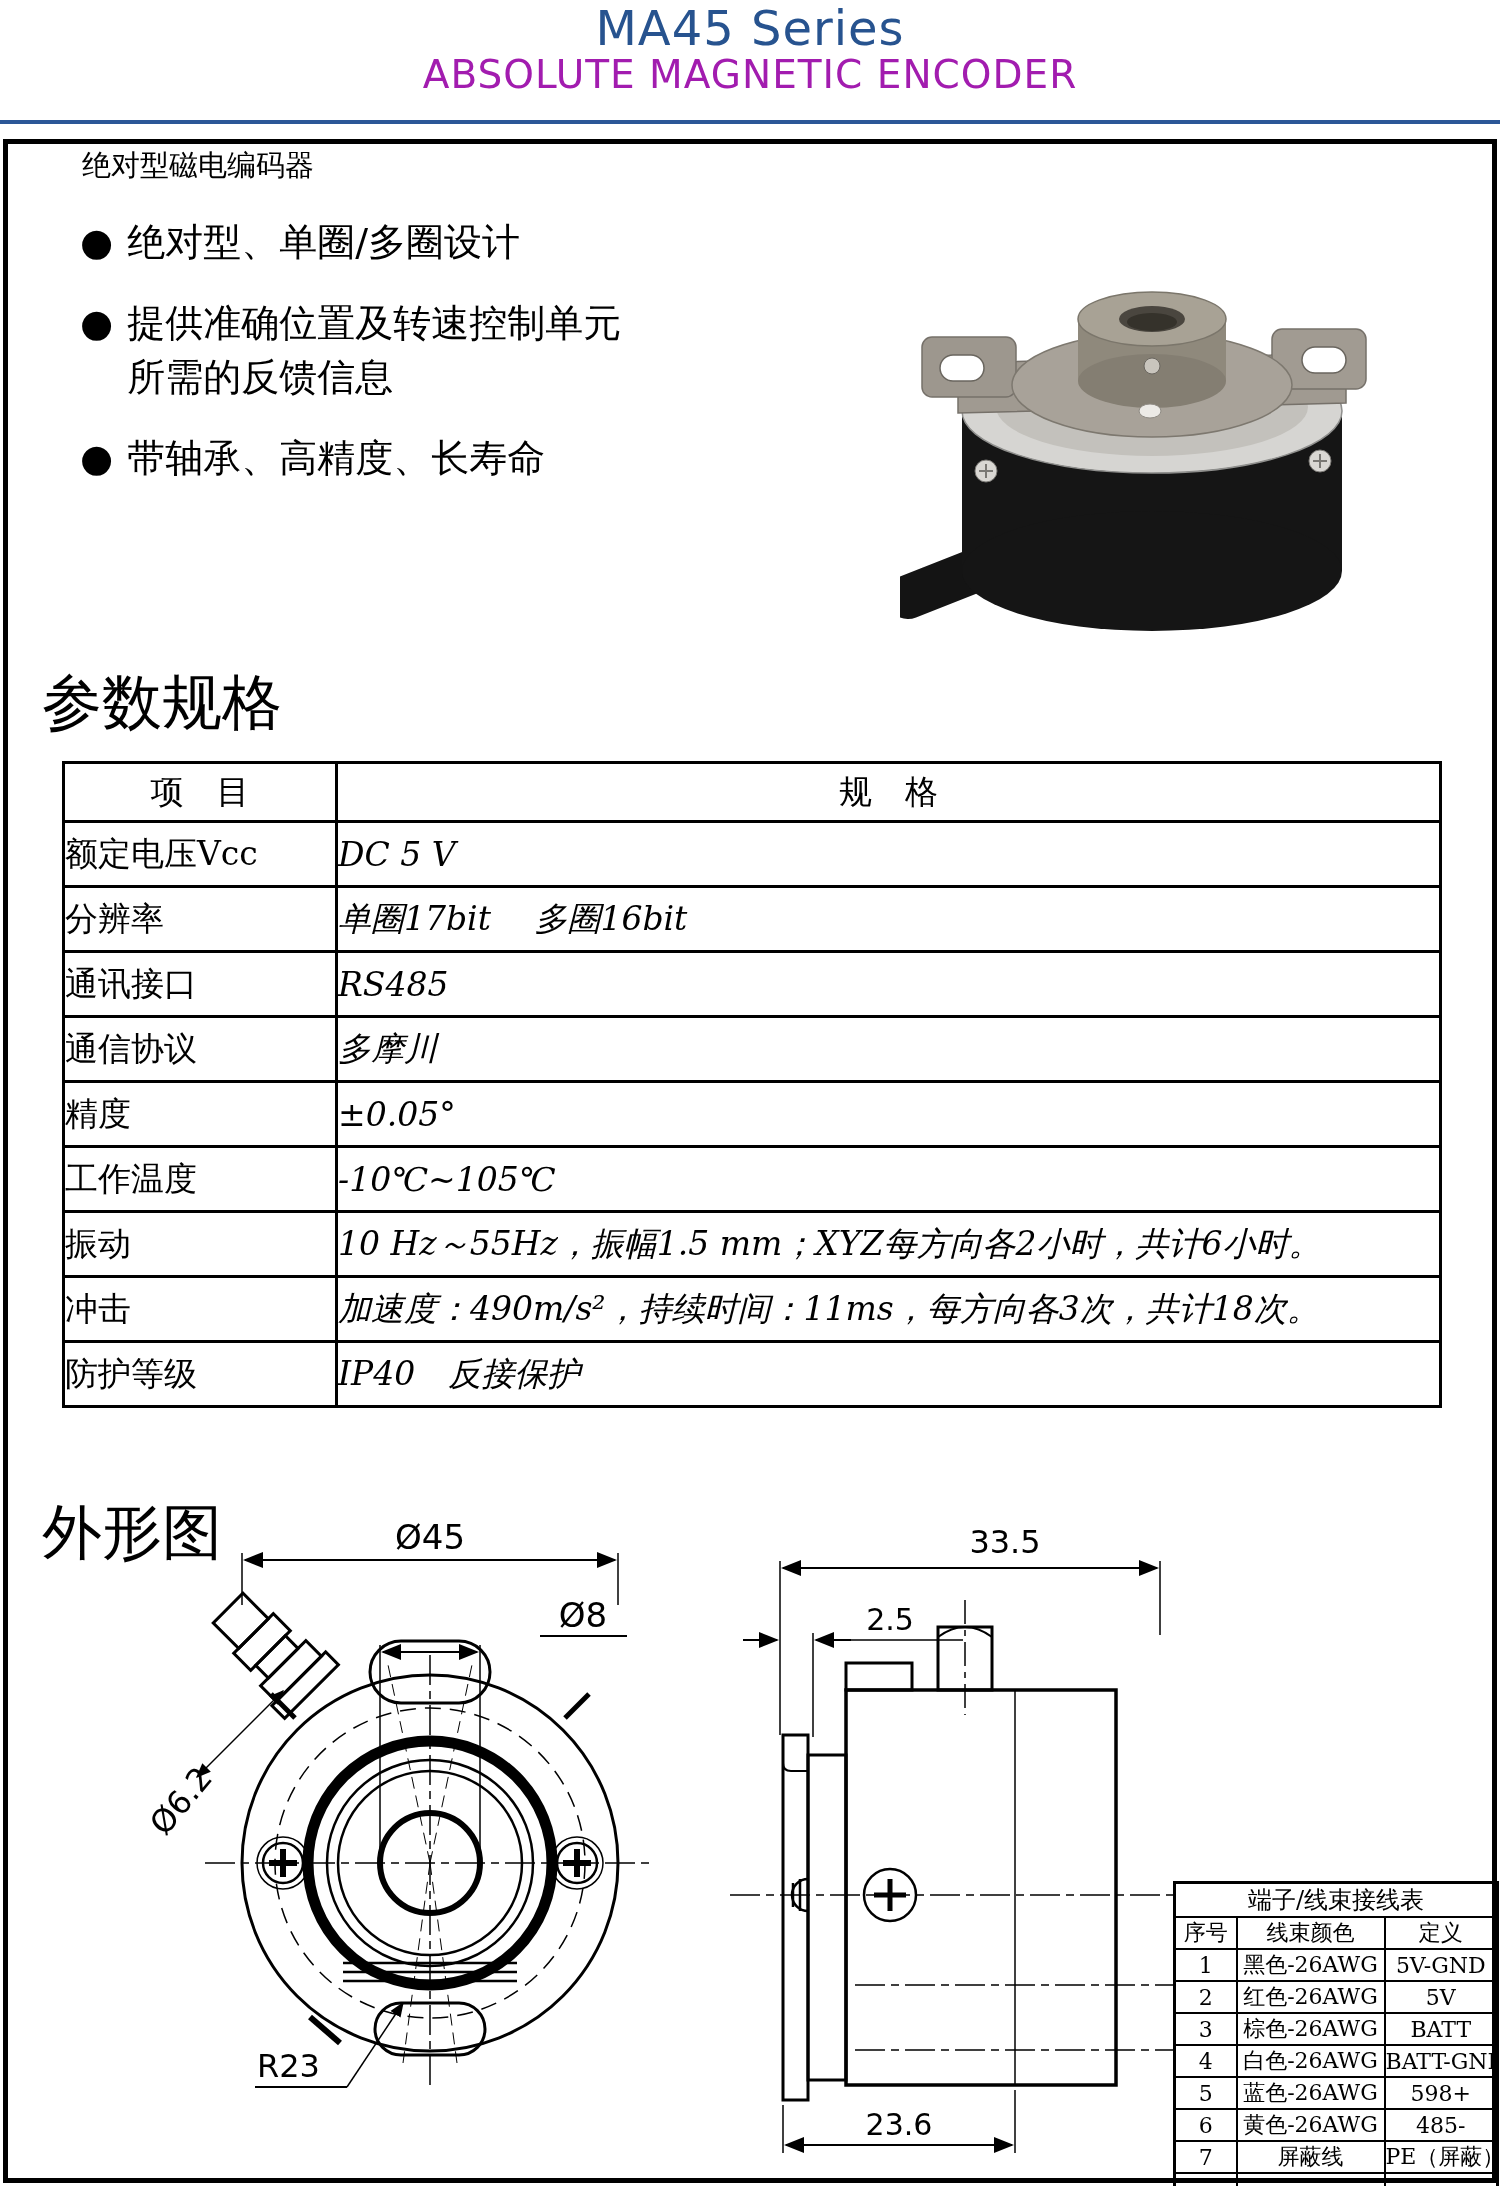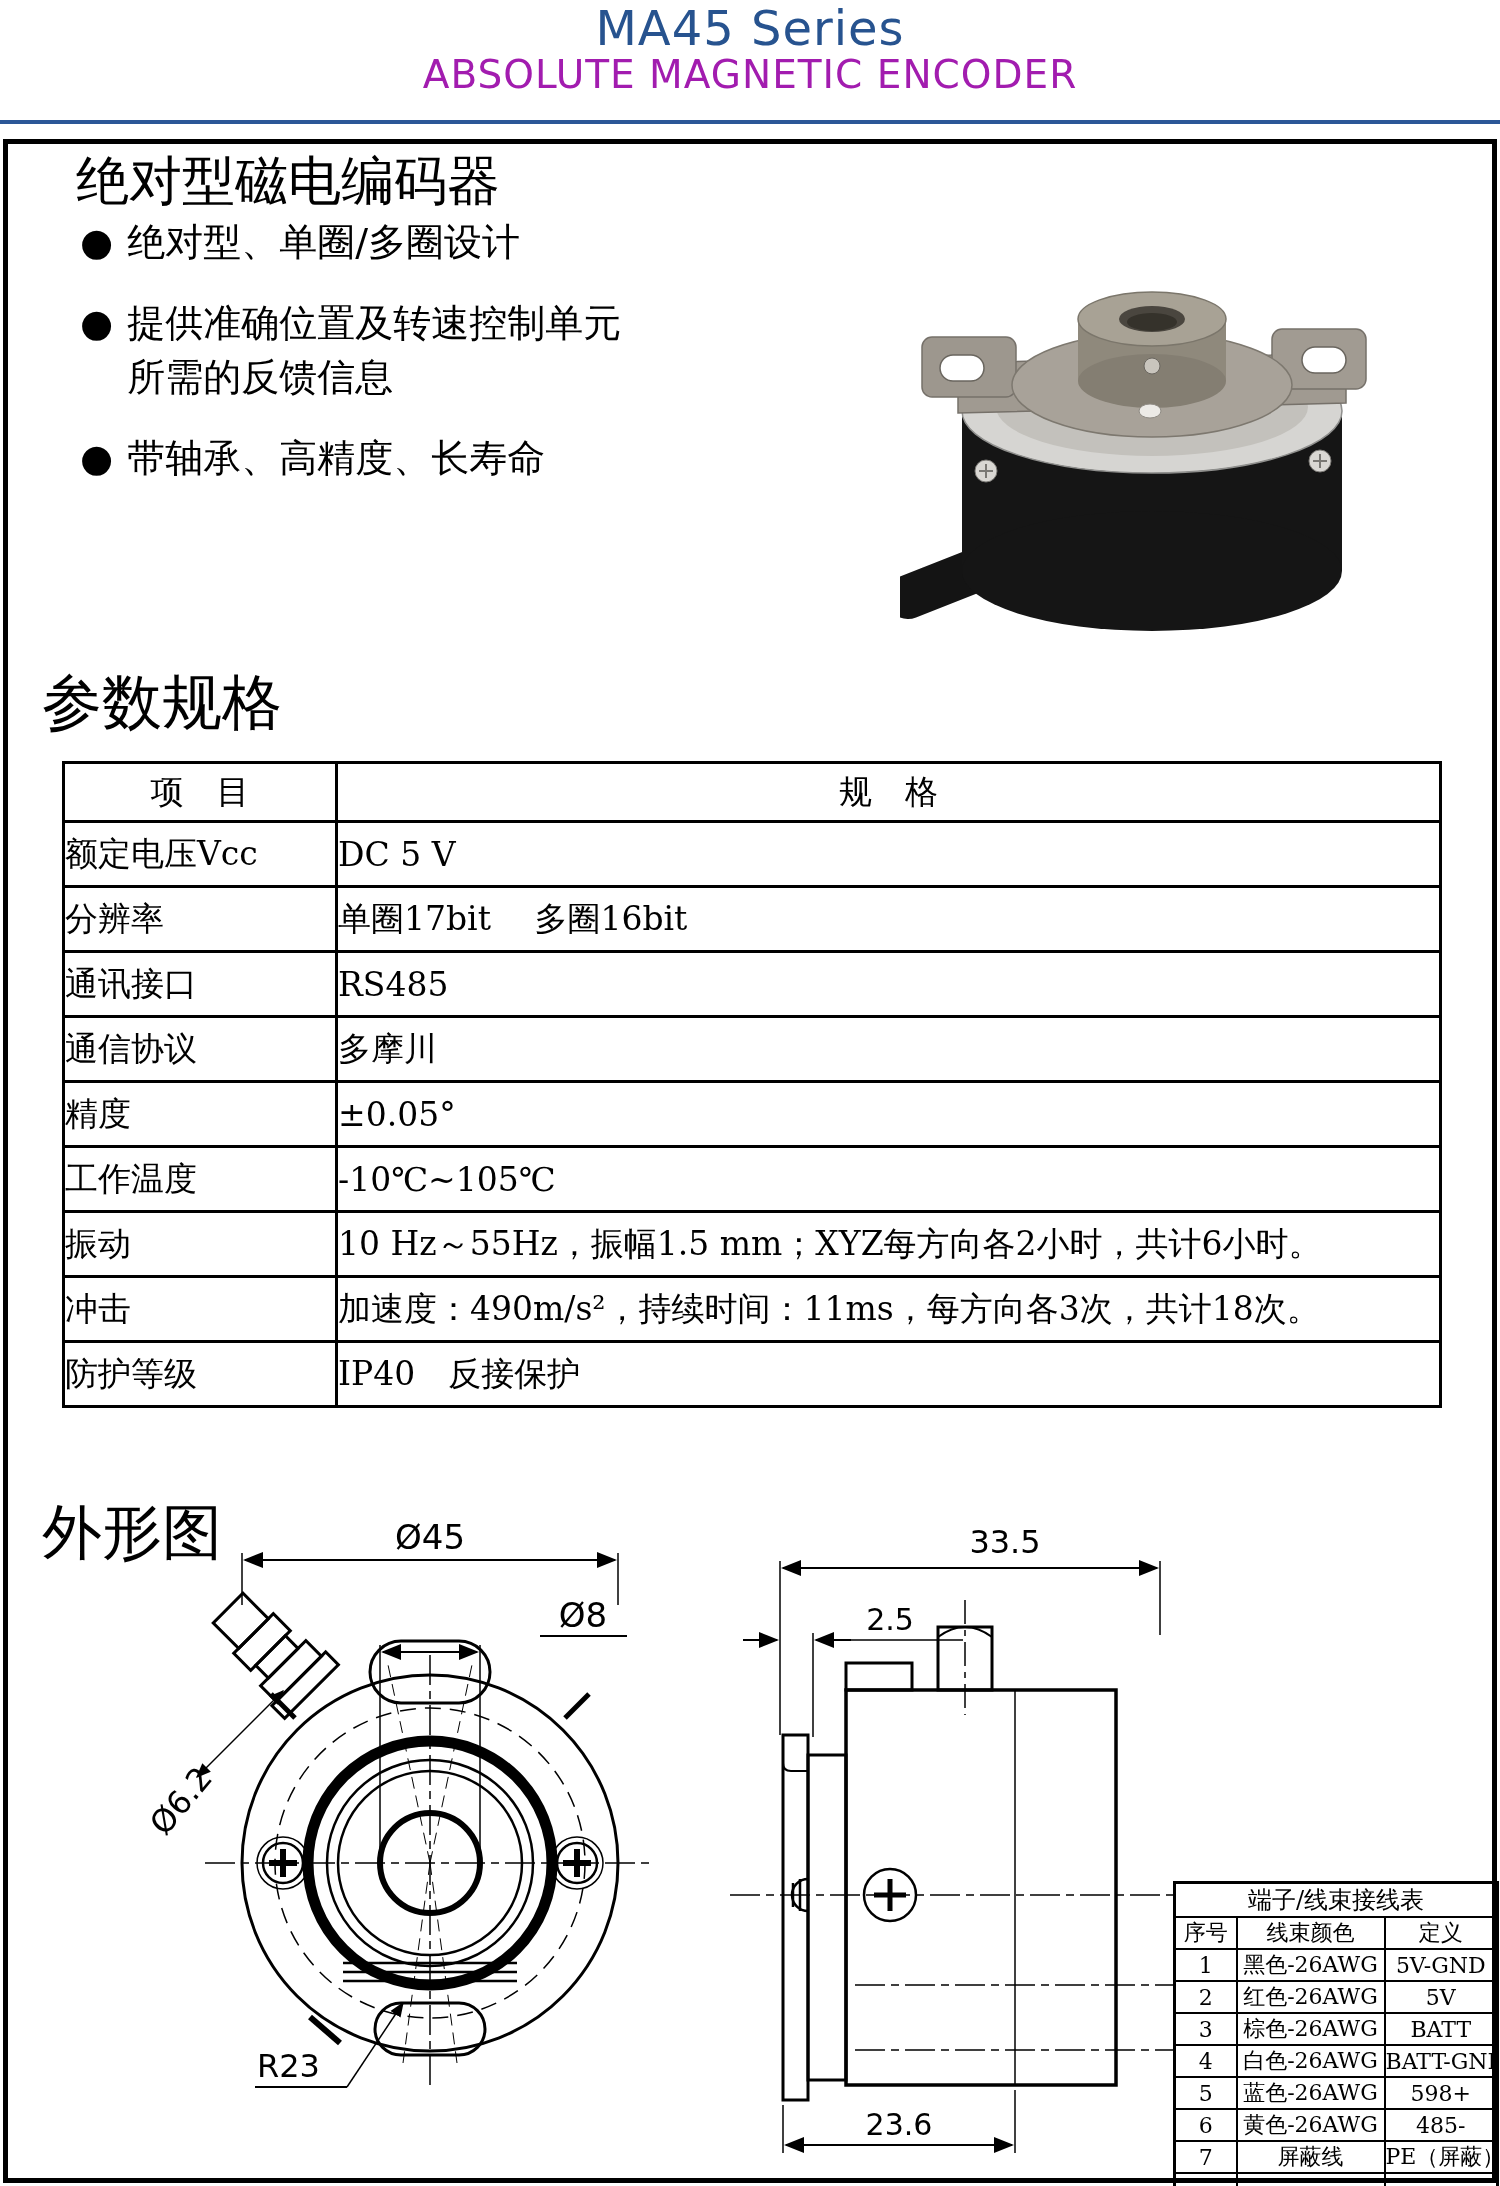--- a/index.html
+++ b/index.html
@@ -21,21 +21,21 @@
   }
   .blue-rule { top:120px; left:0; width:1500px; height:4px; background:#2b5797; }
 
   
   .frame {
     left:3px; top:139px; width:1494px; height:2044px;
     border:5px solid #000; box-sizing:border-box;
   }
 
   
-  .intro-heading { left:76px; top:146px; font-size:53px; }
+  .intro-heading { left:82px; top:146px; font-size:29px; }
   .bullet-list { left:80px; top:216px; width:640px; }
   .bullet-item { margin-bottom:27px; font-size:38px; line-height:1.42; white-space:nowrap; }
   .bullet-dot { display:inline-block; vertical-align:top; margin-right:14px; }
   .bullet-text { display:inline-block; vertical-align:top; white-space:pre-line; }
 
   
   .section-heading { font-size:60px;margin-top:43px; }
   .specs-heading { left:42px; top:620px; }
   .outline-heading { left:42px; top:1450px; }
 
@@ -45,21 +45,21 @@
     border-collapse:collapse; table-layout:fixed;
     font-family:"DejaVu Serif","Liberation Serif",serif; font-size:33px;
   }
   .spec-table td, .spec-table th {
     border:3px solid #000; height:62px; vertical-align:middle;
     white-space:nowrap; overflow:hidden; font-weight:normal; padding:0;
   }
   .spec-table th { height:56px; text-align:center; }
   .spec-table .col-item { width:273px; }
   .spec-item-cell { padding-left:24px; }
-  .spec-value-cell { padding-left:26px; }
+  .spec-value-cell { padding-left:26px;font-style:italic; }
 
   
   .wiring-table {
     left:1173px; top:1881px; width:323px;
     border-collapse:collapse; table-layout:fixed; border:3px solid #000;
     font-family:"DejaVu Serif","Liberation Serif",serif; font-size:22px;
     text-align:center;
   }
   .wiring-table td { border:2px solid #000; height:27px; padding:0; white-space:nowrap; overflow:hidden; }
   .wiring-table .wt-title { font-size:24px; height:26px;margin-left:20px; }

